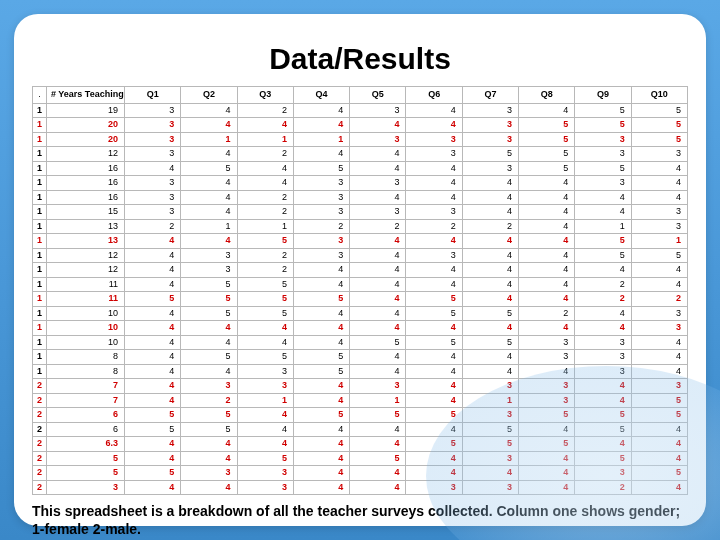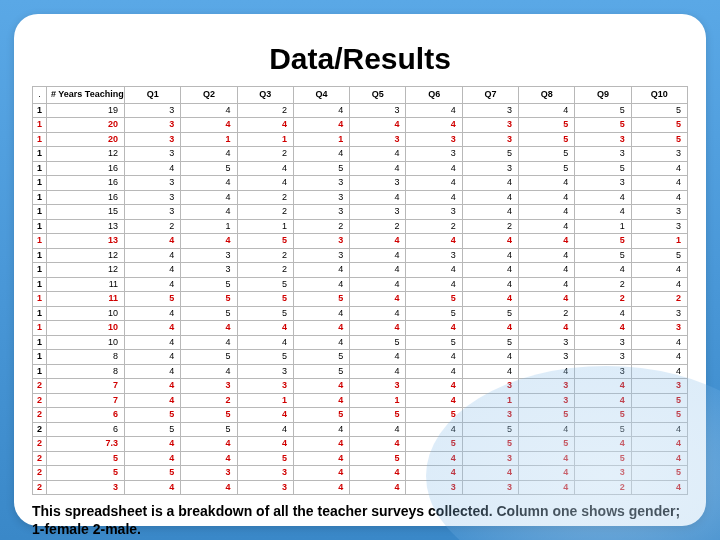--- a/index.html
+++ b/index.html
@@ -426,21 +426,21 @@
             <td>4</td>
             <td>4</td>
             <td>4</td>
             <td>5</td>
             <td>4</td>
             <td>5</td>
             <td>4</td>
           </tr>
           <tr>
             <td class="red0">2</td>
-            <td class="red">7.3</td>
+            <td class="red">6.3</td>
             <td class="red">4</td>
             <td class="red">4</td>
             <td class="red">4</td>
             <td class="red">4</td>
             <td class="red">4</td>
             <td class="red">5</td>
             <td class="red">5</td>
             <td class="red">5</td>
             <td class="red">4</td>
             <td class="red">4</td>

